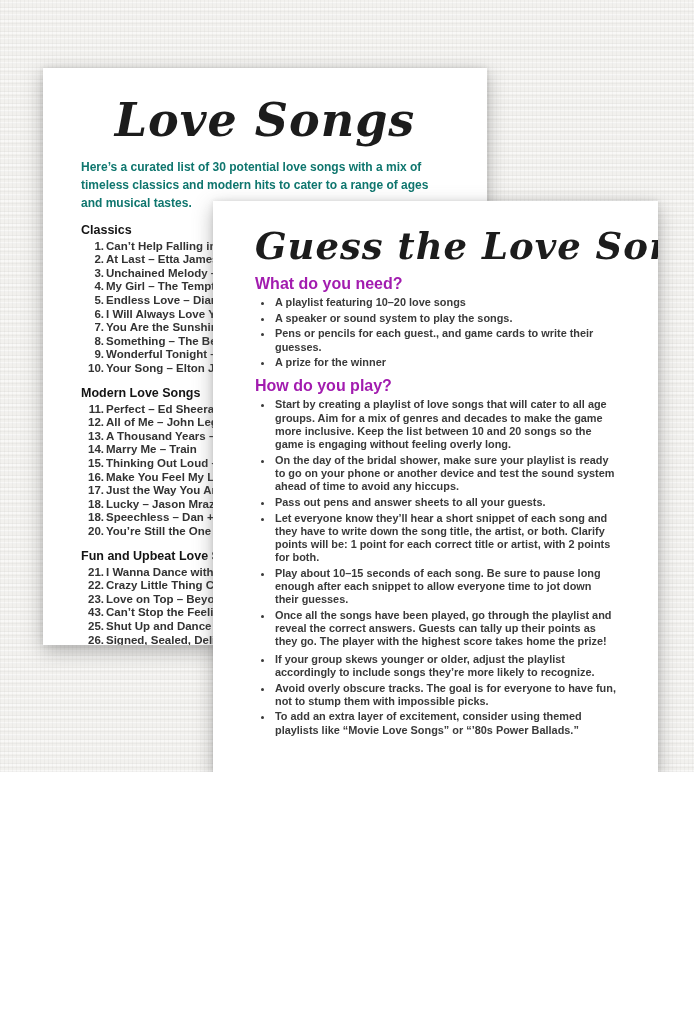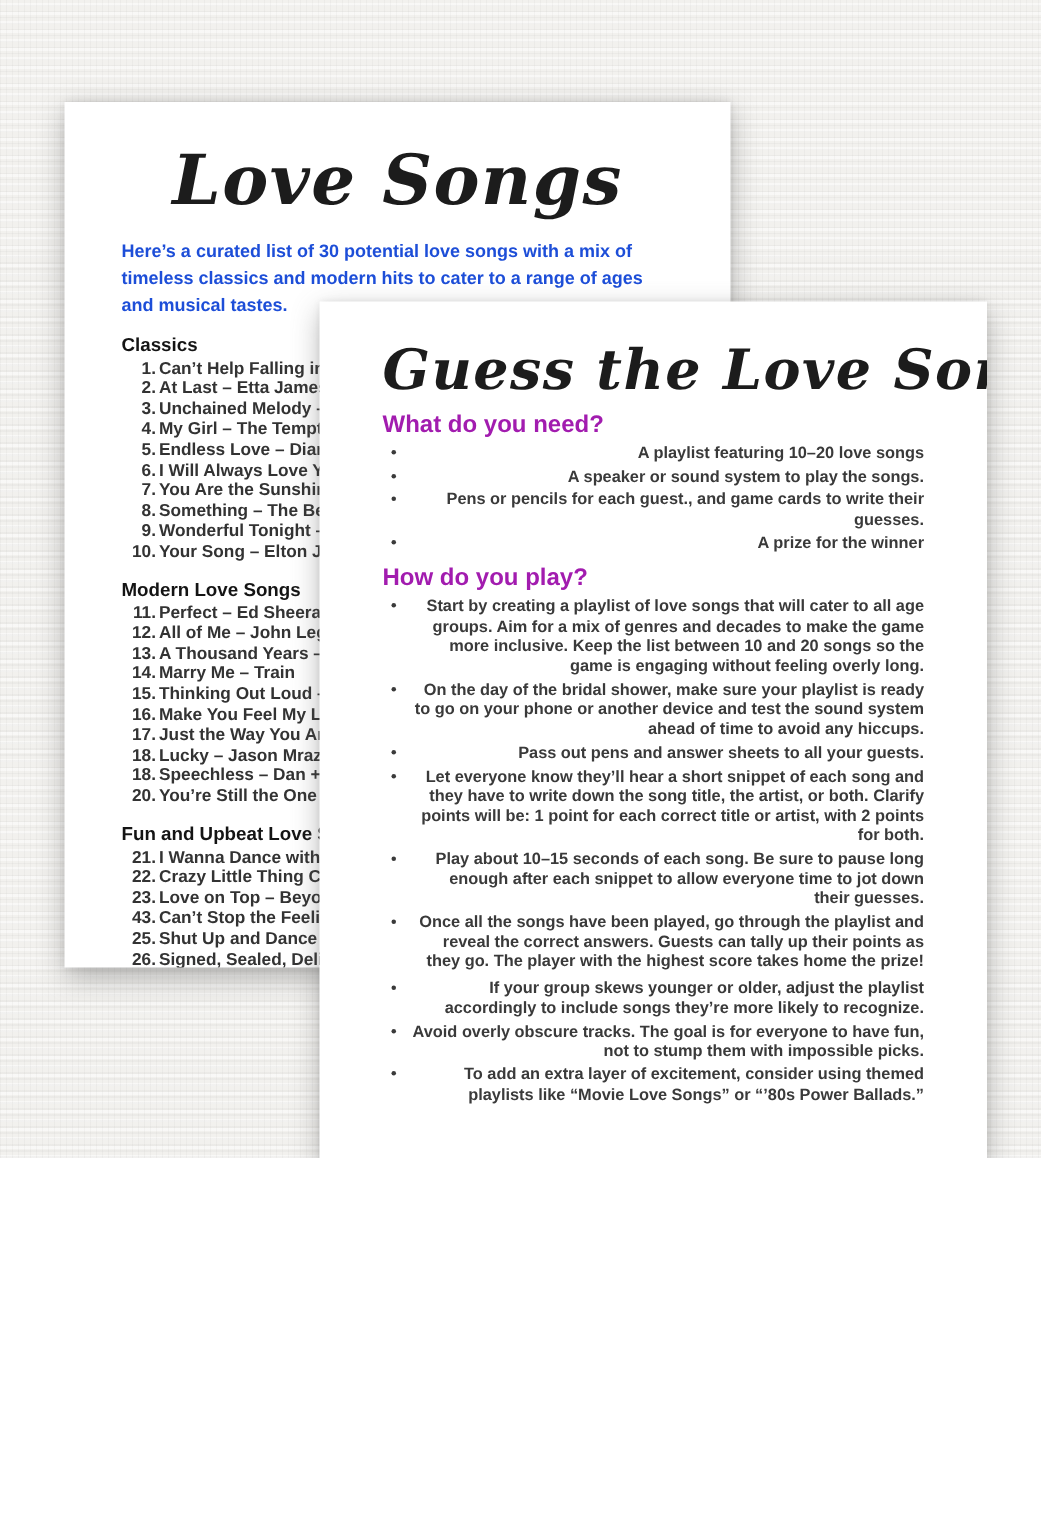--- a/index.html
+++ b/index.html
@@ -21,21 +21,21 @@
 
   
   .back-page{left:43px;top:68px;width:444px;height:577px;padding:24px 38px;z-index:1;}
 
   .script-title{
     font-family:"DejaVu Serif",serif;font-style:italic;font-weight:700;
     text-align:center;color:#1c1c1c;margin:4px 0 12px;font-size:46px;line-height:1.08;
     letter-spacing:1px;white-space:nowrap;
   }
   .intro{
-    font-size:12px;line-height:1.5;color:#1d4ed8;font-weight:bold;margin:0 0 6px;
+    font-size:12px;line-height:1.5;color:#0f766e;font-weight:bold;margin:0 0 6px;
   }
   .list-heading{
     font-size:12.5px;font-weight:bold;color:#141414;margin:11px 0 3px;
   }
   .song-list{list-style:none;margin:0;padding:0;}
   .song-list li{
     display:flex;font-size:11.5px;line-height:12.6px;color:#333;
     font-weight:bold;white-space:nowrap;margin-bottom:1px;
   }
   .song-num{min-width:23px;text-align:right;margin-right:2px;flex:none;}
@@ -46,21 +46,21 @@
   .script-title.small{font-size:37px;margin:14px 0 4px;}
   .howto-subtitle{
     text-align:center;font-size:22px;letter-spacing:9px;color:#2b2b2b;
     font-weight:normal;margin:2px 0 8px;text-indent:9px;white-space:nowrap;
   }
   .section-heading{
     font-size:16px;font-weight:bold;color:#a21caf;margin:8px 0 3px;
   }
   .bullets{
     list-style:disc;margin:0 0 4px;padding-left:19px;
-    font-size:10.9px;line-height:13.2px;color:#3a3a3a;font-weight:bold;text-align:right;
+    font-size:10.9px;line-height:13.2px;color:#3a3a3a;font-weight:bold;
   }
   .bullets li{margin-bottom:2.5px;padding-left:1px;}
 
   
   .banner{
     position:absolute;left:0;top:834px;width:694px;height:190px;z-index:3;
     background:#f68b8e;display:flex;flex-direction:row;align-items:flex-start;justify-content:center;
   }
   .banner-title{
     font-family:"DejaVu Serif",serif;font-style:italic;font-weight:700;

